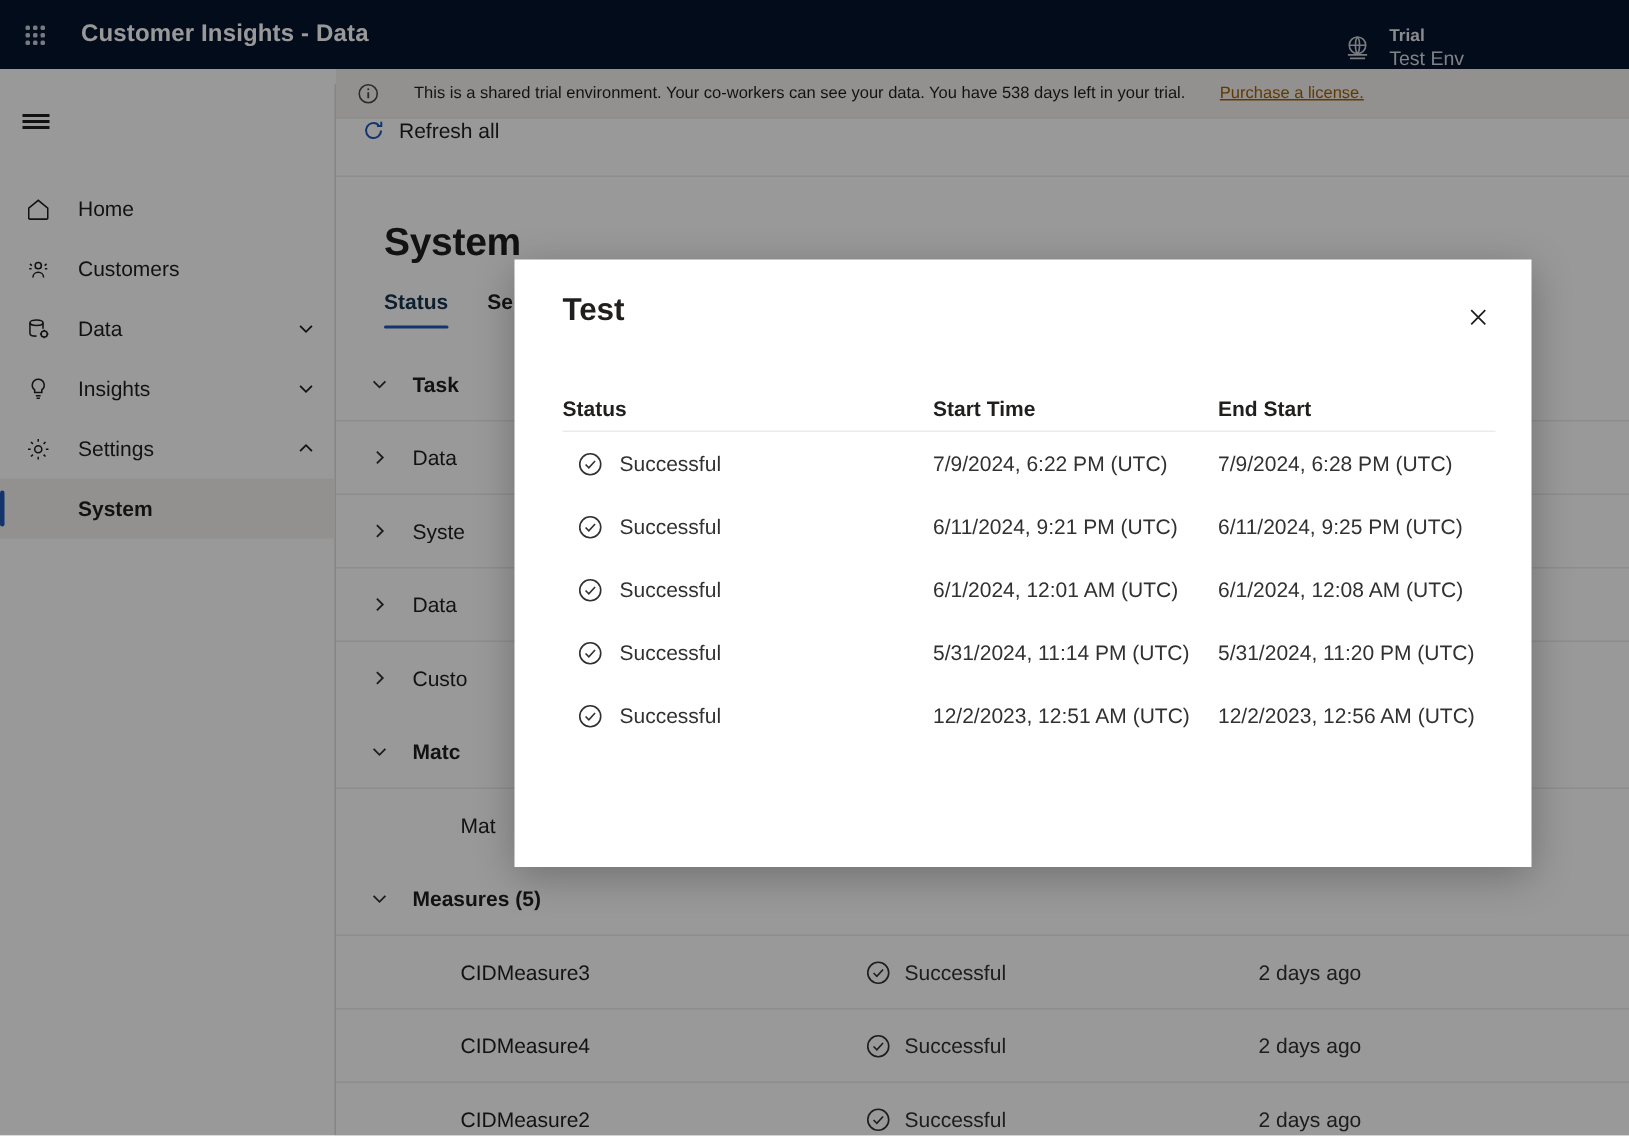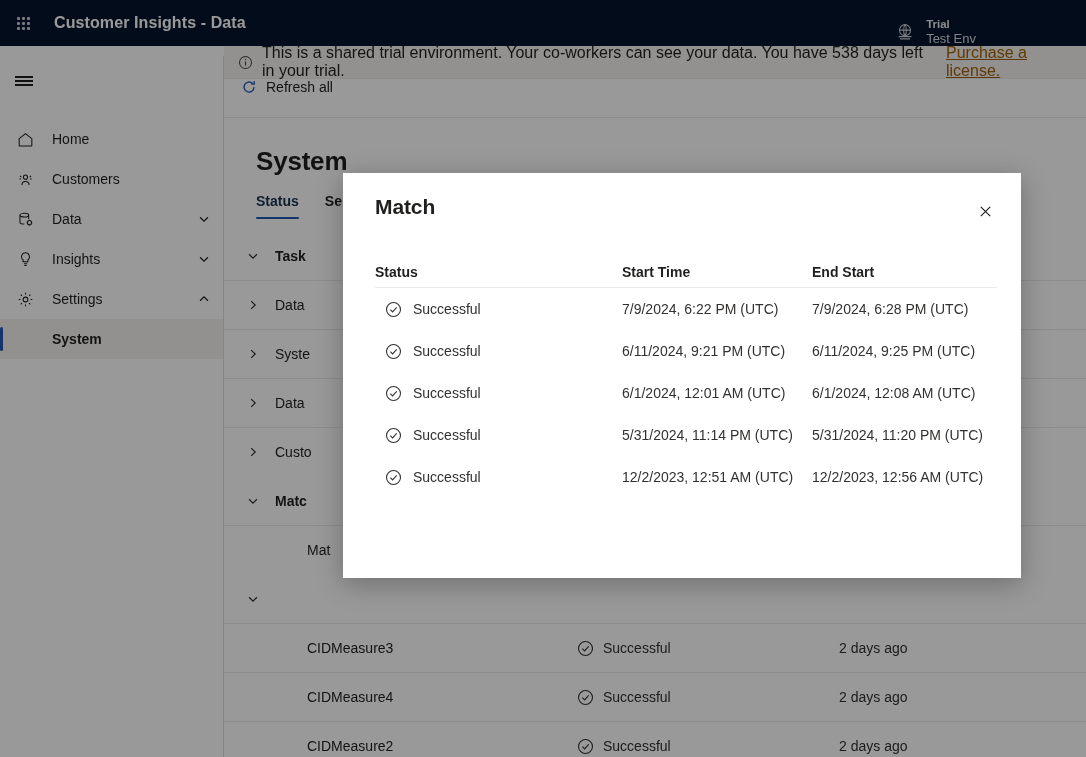--- a/index.html
+++ b/index.html
@@ -70,21 +70,21 @@
   }
 
   
   .main {
     position: absolute; top: 46px; left: 224px;
     width: 862px; height: 711px; background: #ffffff; overflow: hidden;
   }
   .notice {
     height: 33px; background: #f3f2f1;
     display: flex; align-items: center; padding: 0 14px;
-    font-size: 16px; color: #201f1e; gap: 9px;
+    font-size: 11px; color: #201f1e; gap: 23px;
     border-bottom: 1px solid #edebe9;
   }
   .notice-ico { width: 15px; height: 15px; flex: 0 0 15px; color: #484644; }
   .notice a { color: #a16207; text-decoration: underline; }
   .cmdbar {
     height: 39px; display: flex; align-items: flex-start; padding: 0 14px 0 17px;
     border-bottom: 1px solid #edebe9; gap: 9px;
   }
   .cmdbar .rico { width: 16px; height: 16px; color: #2058b5; }
   .cmd-label { font-size: 14px; color: #201f1e; }
@@ -342,20 +342,21 @@
         </span>
         <span class="c-time"></span>
       </div>
 
       <div class="trow group">
         <span class="tw">
           <svg viewBox="0 0 16 16" width="14" height="14" fill="none" stroke="currentColor" stroke-width="1.4">
               <path d="M3.5 6l4.5 4.5L12.5 6"></path>
             </svg>
         </span>
+        <span class="c-name">Measures (5)</span>
       </div>
 
       <div class="trow">
         <span class="tw"></span>
         <span class="c-name indent">CIDMeasure3</span>
         <span class="c-status">
           <svg class="chk" viewBox="0 0 18 18" fill="none" stroke="currentColor" stroke-width="1.15">
             <circle cx="9" cy="9" r="7.4"></circle>
               <path d="M5.7 9.2l2.3 2.3 4.4-4.8"></path>
           </svg>
@@ -390,21 +391,21 @@
         <span class="c-time">2 days ago</span>
       </div>
 
     </div>
   </div>
 
   <div class="scrim"></div>
 
   <div class="dialog">
     <div class="dlg-head">
-      <div class="dlg-title">Match</div>
+      <div class="dlg-title">Test</div>
       <button class="dlg-close">
         <svg viewBox="0 0 16 16" width="15" height="15" fill="none" stroke="currentColor" stroke-width="1.25">
           <path d="M3 3l10 10M13 3L3 13"></path>
         </svg>
       </button>
     </div>
 
     <div class="dlg-body">
       <div class="dhead">
         <span class="d-status">Status</span>

